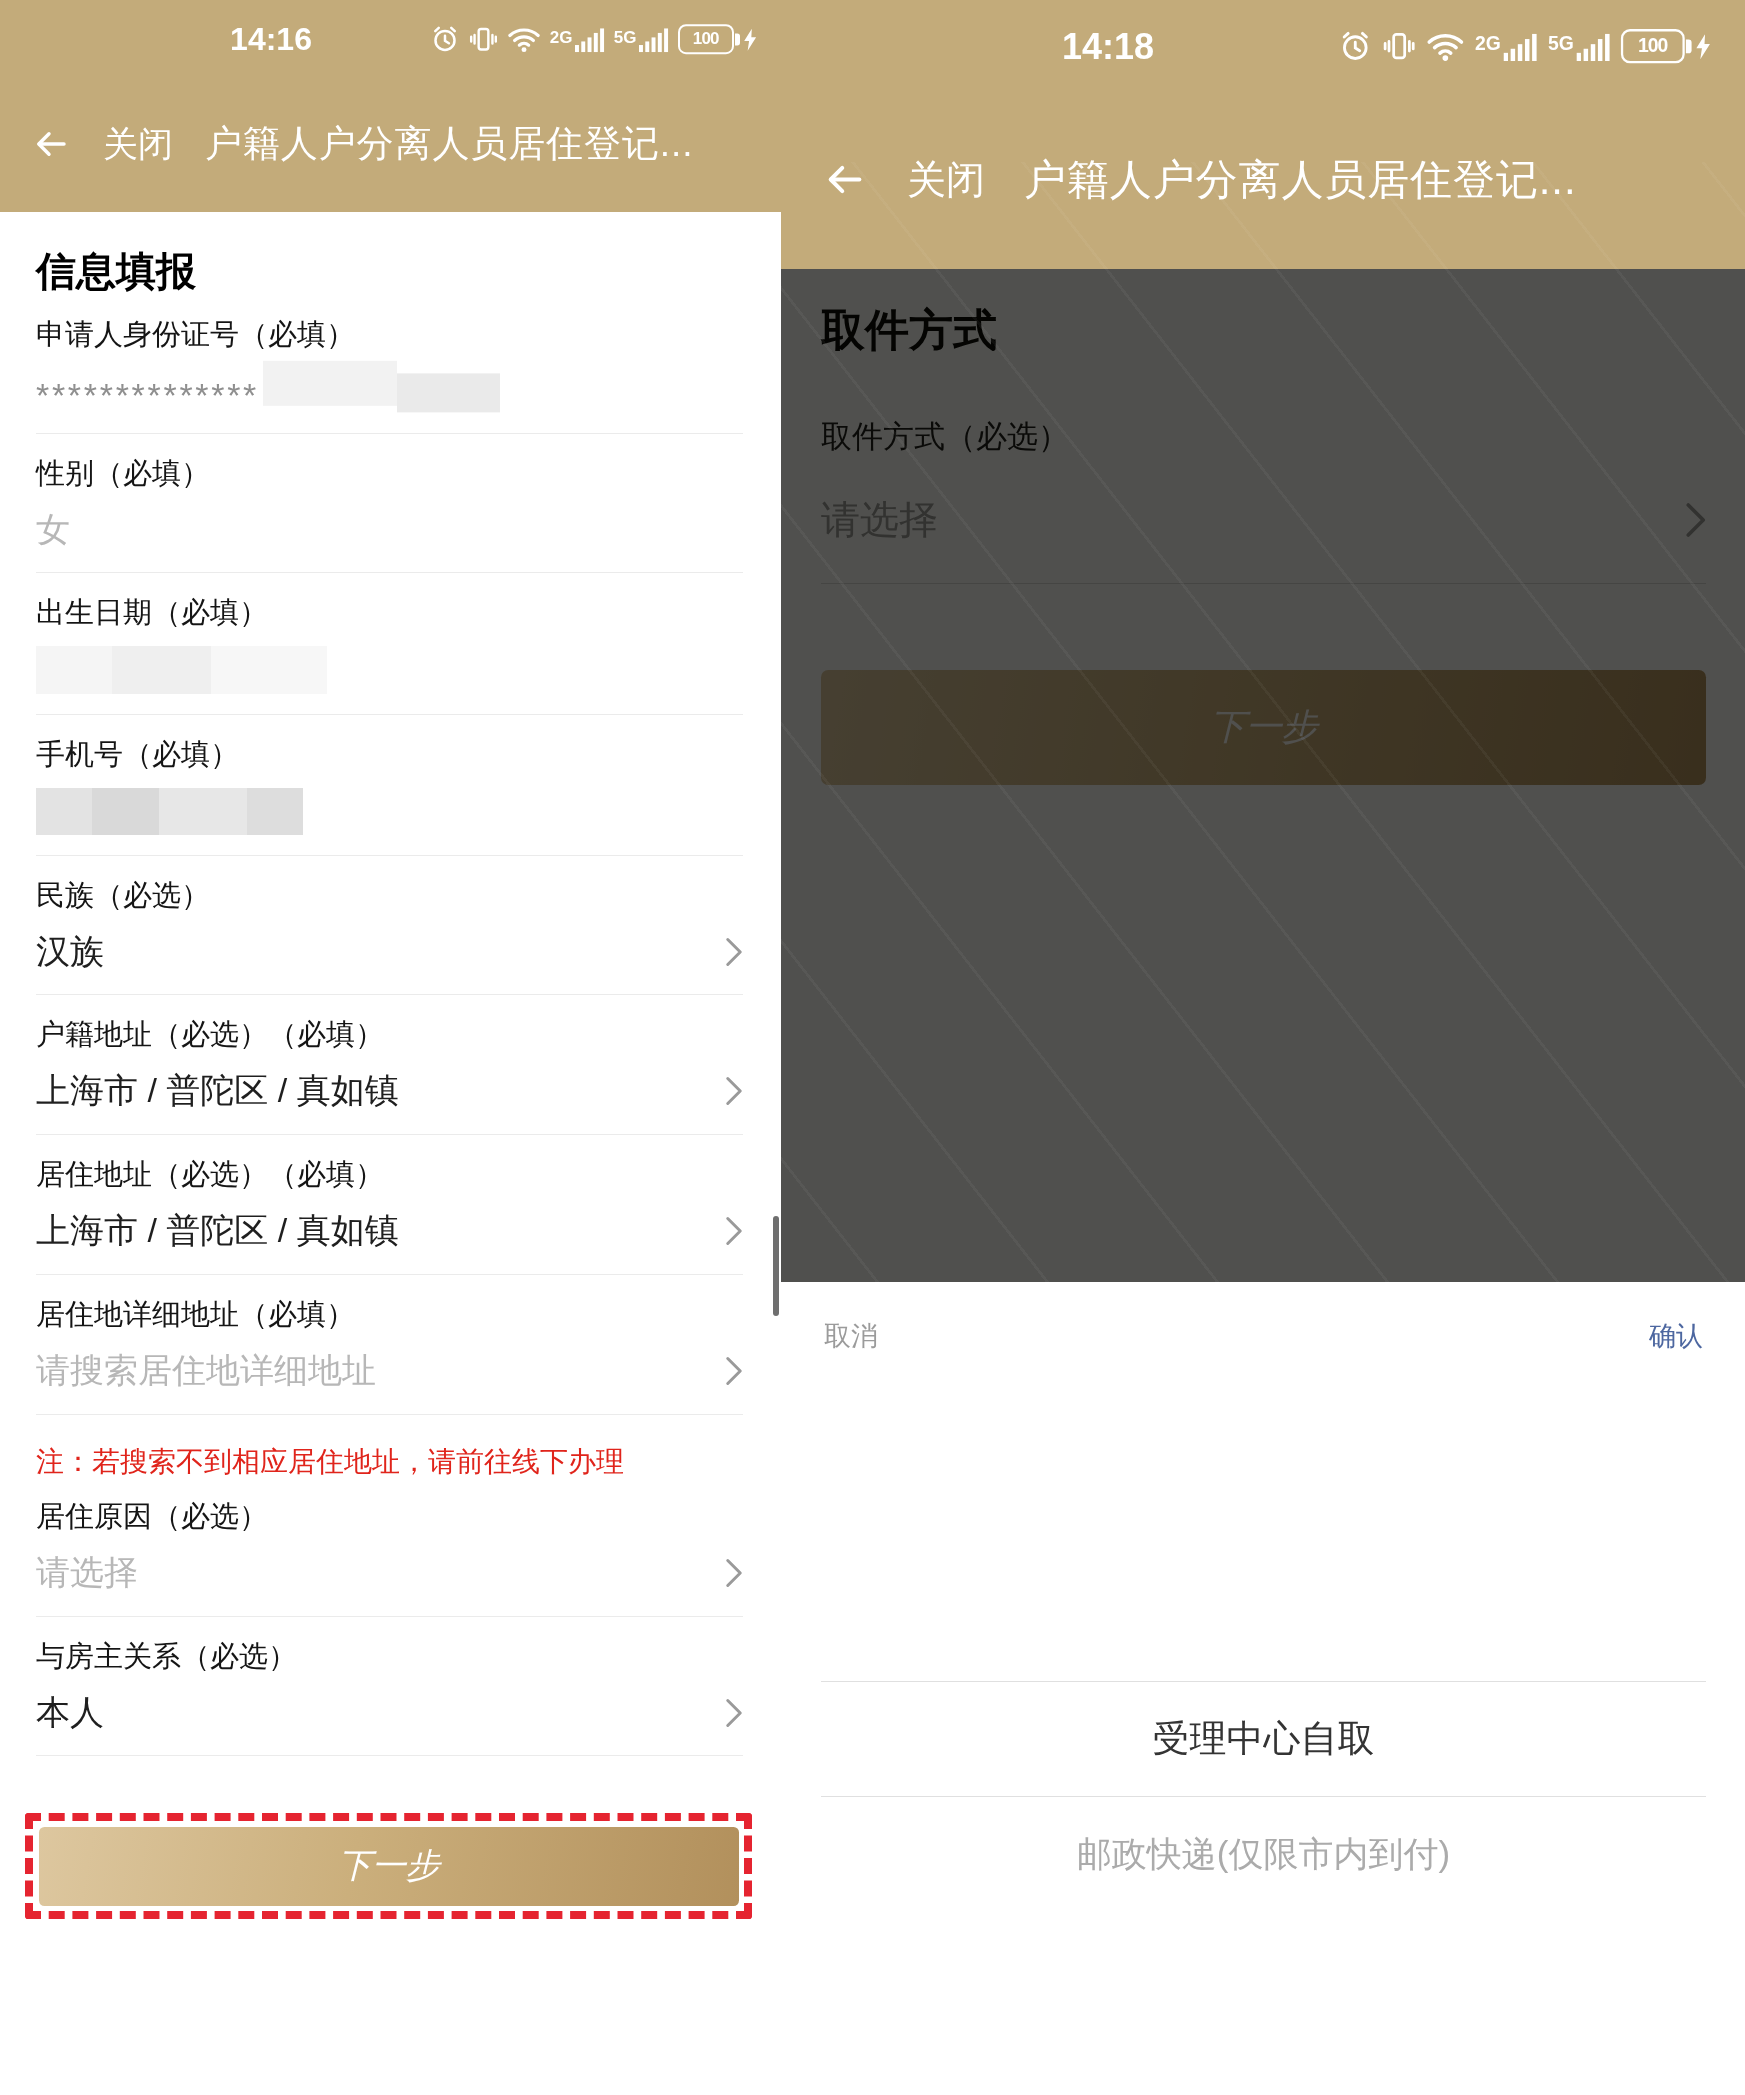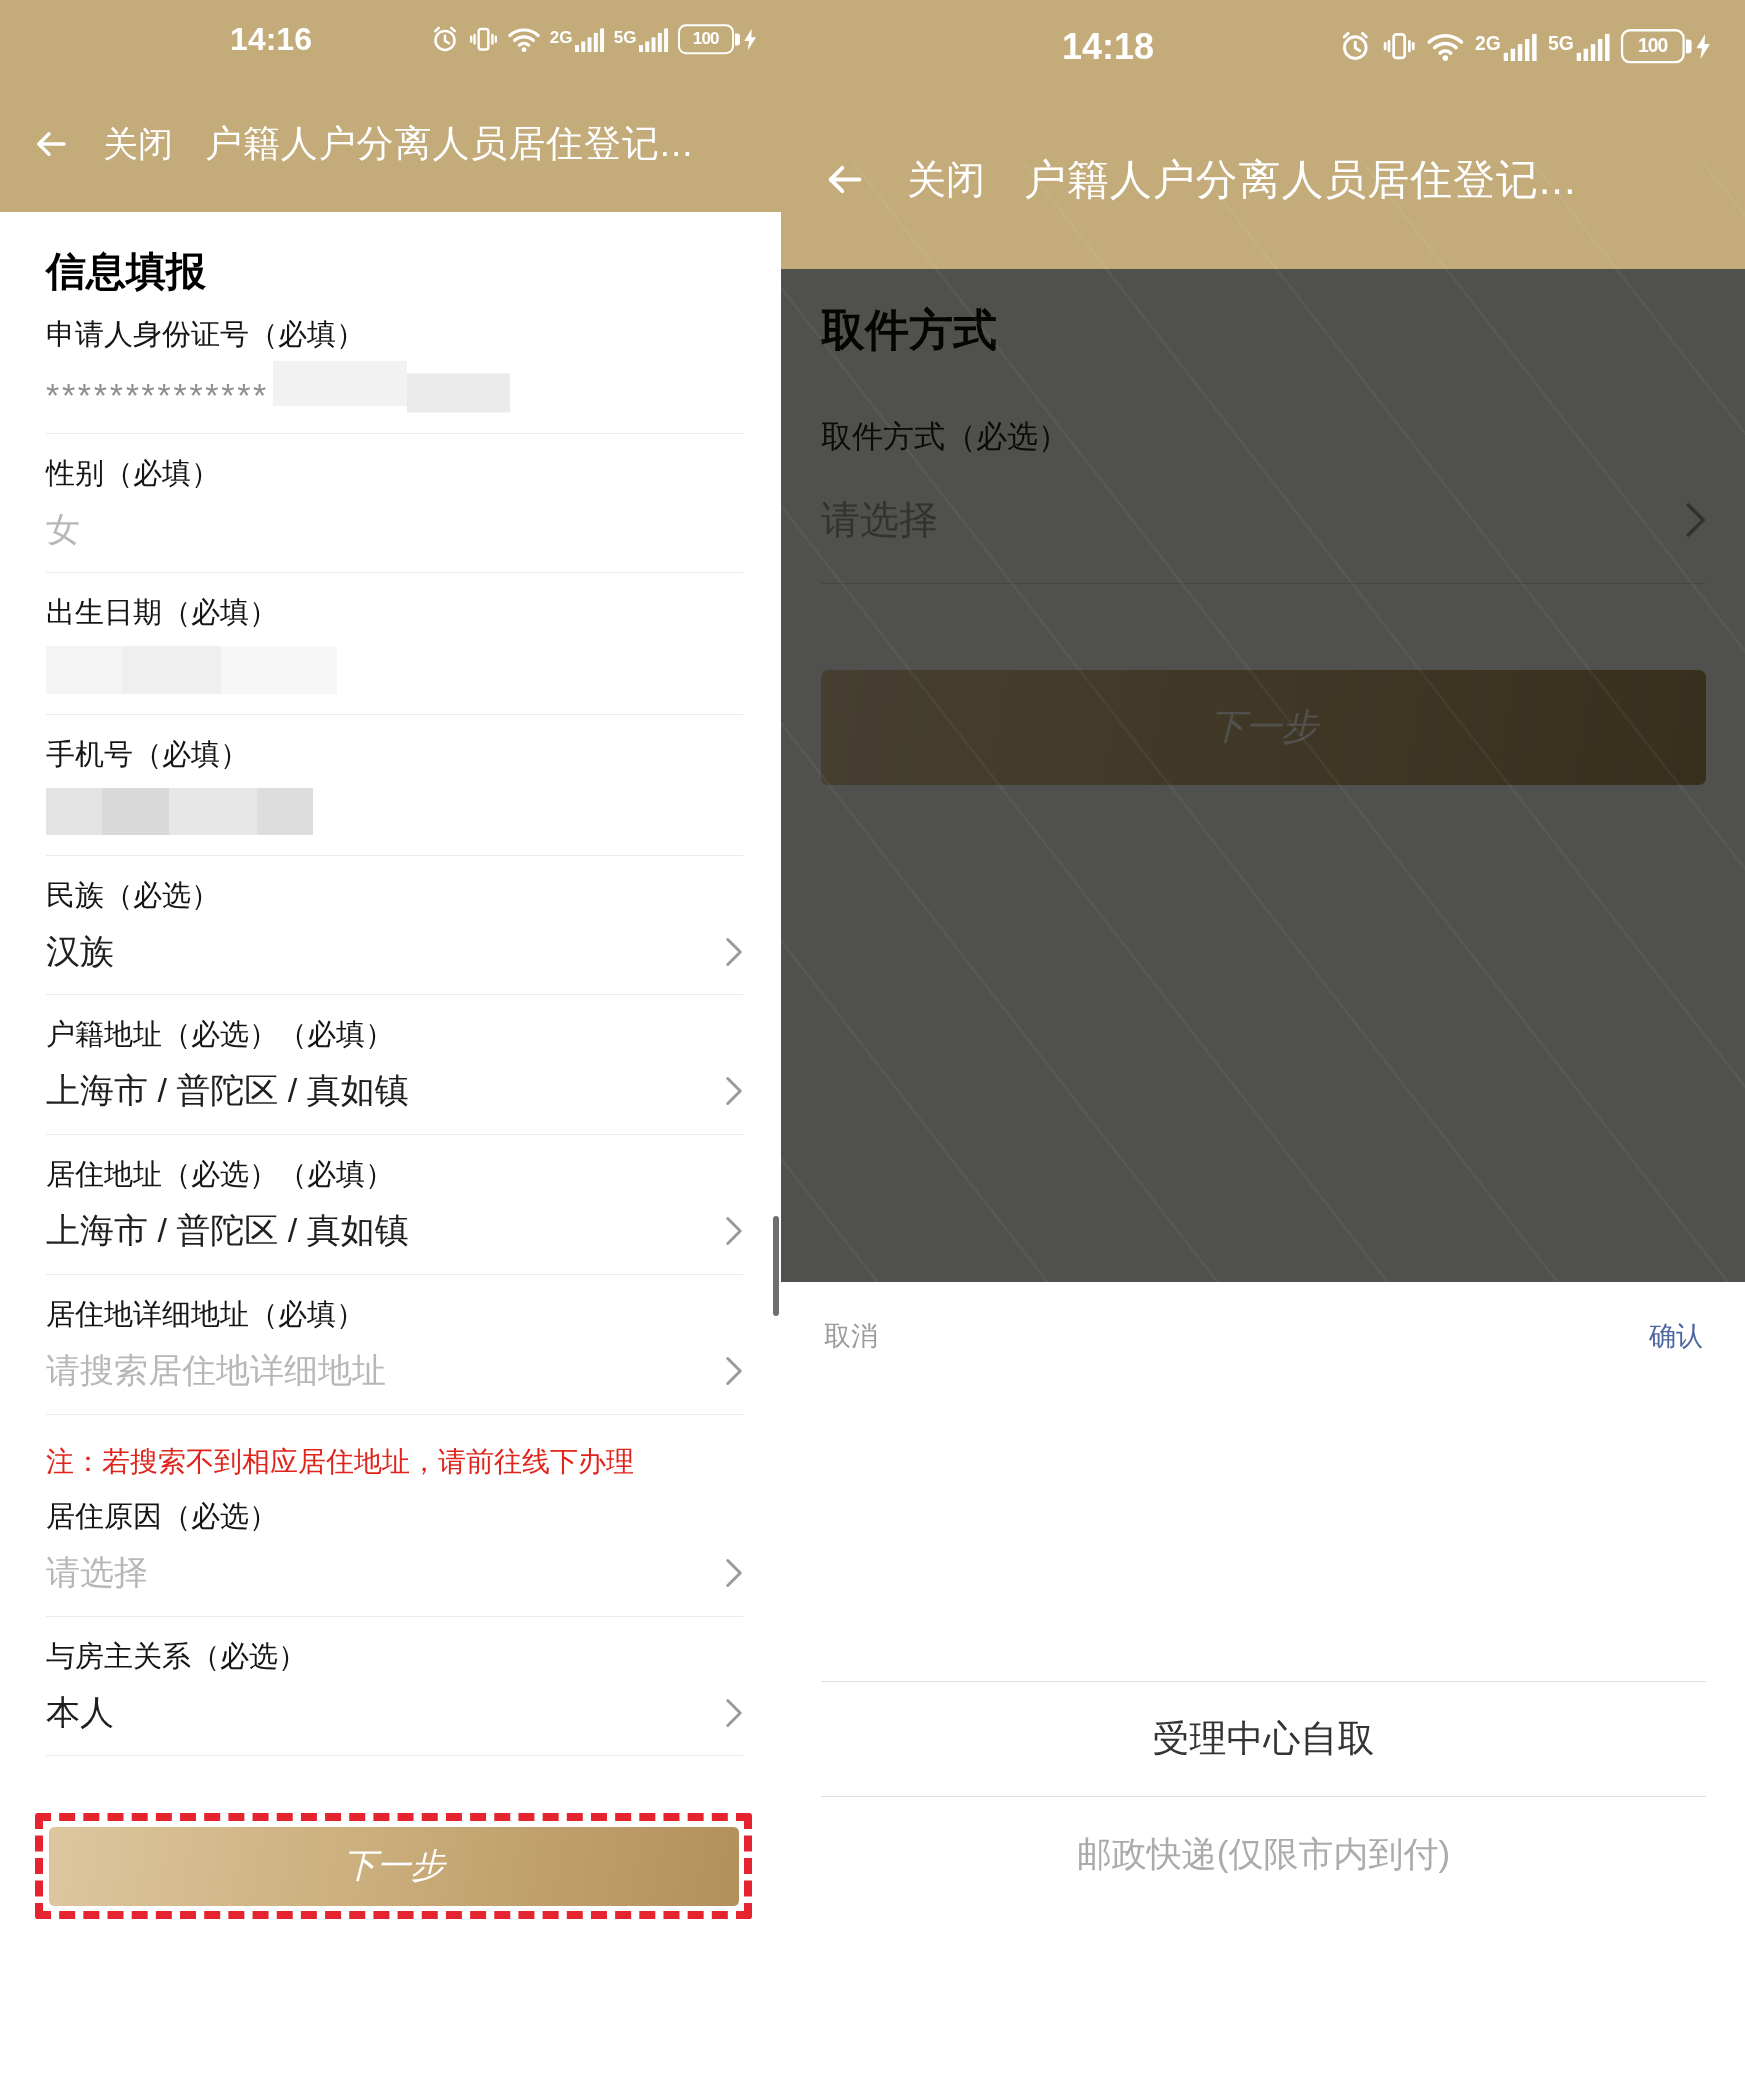--- a/index.html
+++ b/index.html
@@ -30,21 +30,21 @@
   .pane.left .appbar{height:136px;padding:0 30px;gap:32px;}
   .pane.right .appbar{height:179px;padding:0 39px;gap:39px;}
   .appbar .close{font-weight:500;}
   .pane.left .appbar .close{font-size:35px;}
   .pane.right .appbar .close{font-size:39px;}
   .appbar .title{font-weight:500;white-space:nowrap;overflow:hidden;}
   .pane.left .appbar .title{font-size:37px;letter-spacing:0.9px;}
   .pane.right .appbar .title{font-size:42px;letter-spacing:0.9px;}
 
   
-  .content{padding:0 38px 0 36px;margin-left:10px;}
+  .content{padding:0 38px 0 36px;}
   .section-title{font-size:40px;font-weight:700;color:#000;margin:36px 0 0;line-height:47px;}
   .row{border-bottom:1.8px solid #ebebeb;padding:23px 0 19.7px;}
   .row .lab{font-size:29px;line-height:32px;color:#151515;}
   .row .val{margin-top:18px;min-height:43px;display:flex;align-items:center;justify-content:space-between;font-size:34px;color:#1f1f1f;}
   .row .val .vtext{white-space:nowrap;}
   .muted{color:#b7b7b7 !important;}
   .stars{color:#8f8f8f;font-size:34px;letter-spacing:2.7px;display:inline-block;transform:translateY(4.5px);}
   .blocks{display:flex;align-items:flex-start;gap:0;}
   .blocks i{display:block;}
   .chev{flex:0 0 auto;margin-left:10.7px;}

